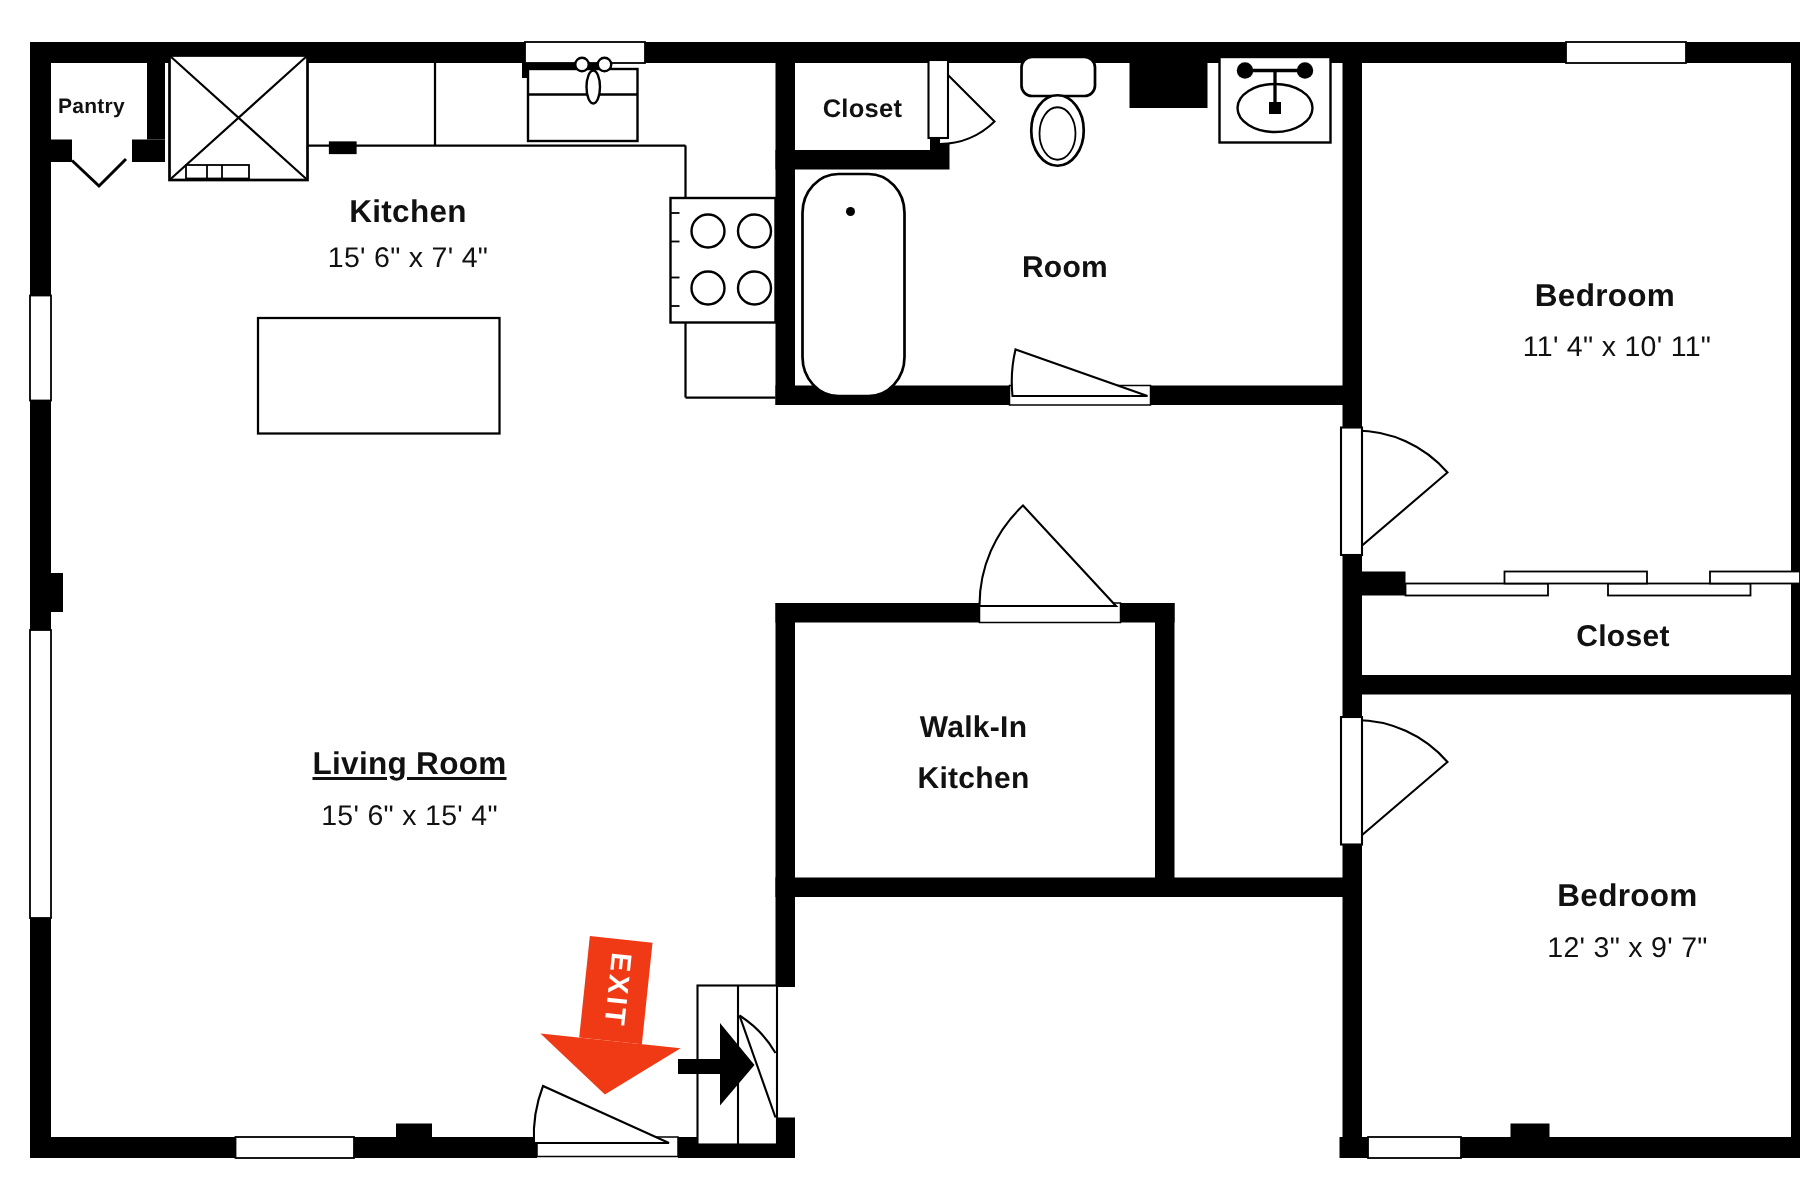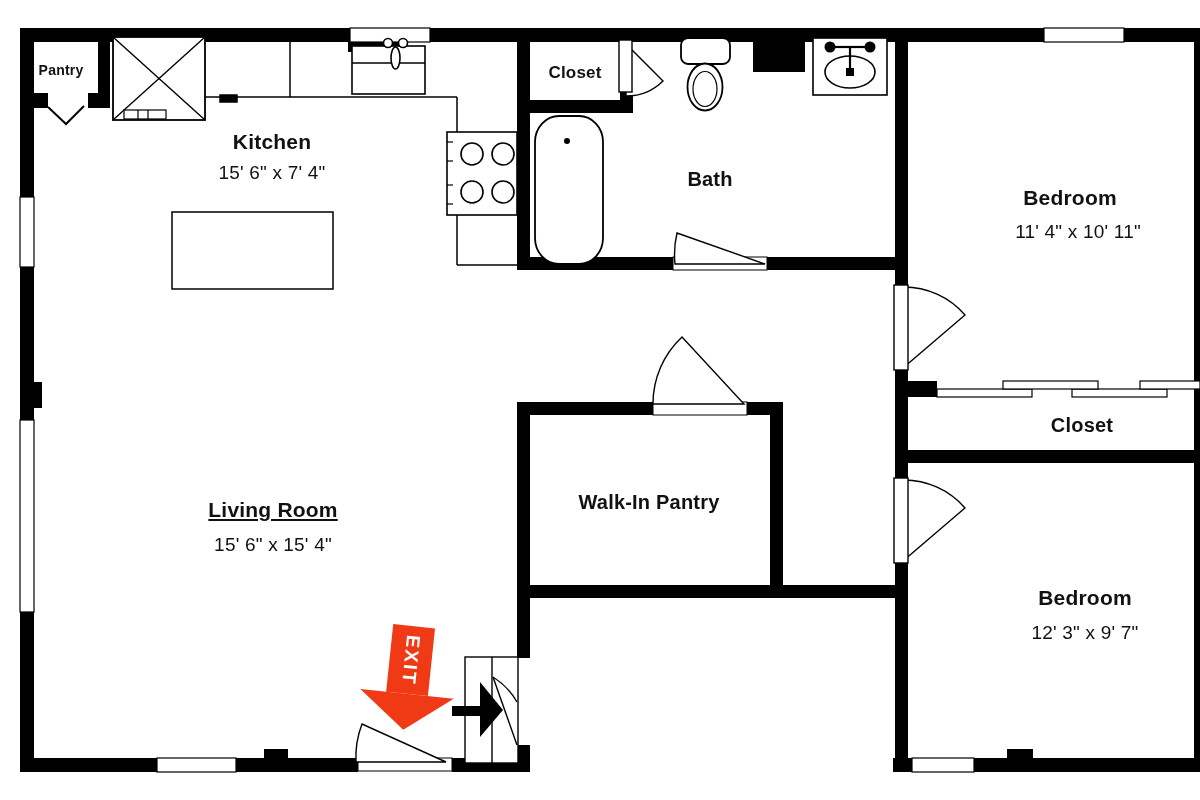--- a/index.html
+++ b/index.html
@@ -184,29 +184,29 @@
   </g>
 </svg>
 
   <div class="lbl fs14" style="left:61px;top:70px;">Pantry</div>
 
   <div class="lbl fs21" style="left:272px;top:142px;">Kitchen</div>
   <div class="lbl dims fs19" style="left:272px;top:173px;">15' 6" x 7' 4"</div>
 
   <div class="lbl fs17" style="left:575px;top:73px;">Closet</div>
 
-  <div class="lbl fs20" style="left:710px;top:179px;">Bath</div>
+  <div class="lbl fs20" style="left:710px;top:179px;">Room</div>
 
   <div class="lbl fs21" style="left:1070px;top:198px;">Bedroom</div>
   <div class="lbl dims fs19" style="left:1078px;top:232px;">11' 4" x 10' 11"</div>
 
   <div class="lbl fs21" style="left:273px;top:510px;text-decoration:underline;">Living Room</div>
   <div class="lbl dims fs19" style="left:273px;top:545px;">15' 6" x 15' 4"</div>
 
-  <div class="lbl wrap" style="left:649px;top:502px;">Walk-In Pantry</div>
+  <div class="lbl wrap" style="left:649px;top:502px;">Walk-In Kitchen</div>
 
   <div class="lbl fs20" style="left:1082px;top:425px;">Closet</div>
 
   <div class="lbl fs21" style="left:1085px;top:598px;">Bedroom</div>
   <div class="lbl dims fs19" style="left:1085px;top:633px;">12' 3" x 9' 7"</div>
 
   <div id="exit-arrow">
     <div class="shaft"></div>
     <div class="head"></div>
     <div class="txt">EXIT</div>

